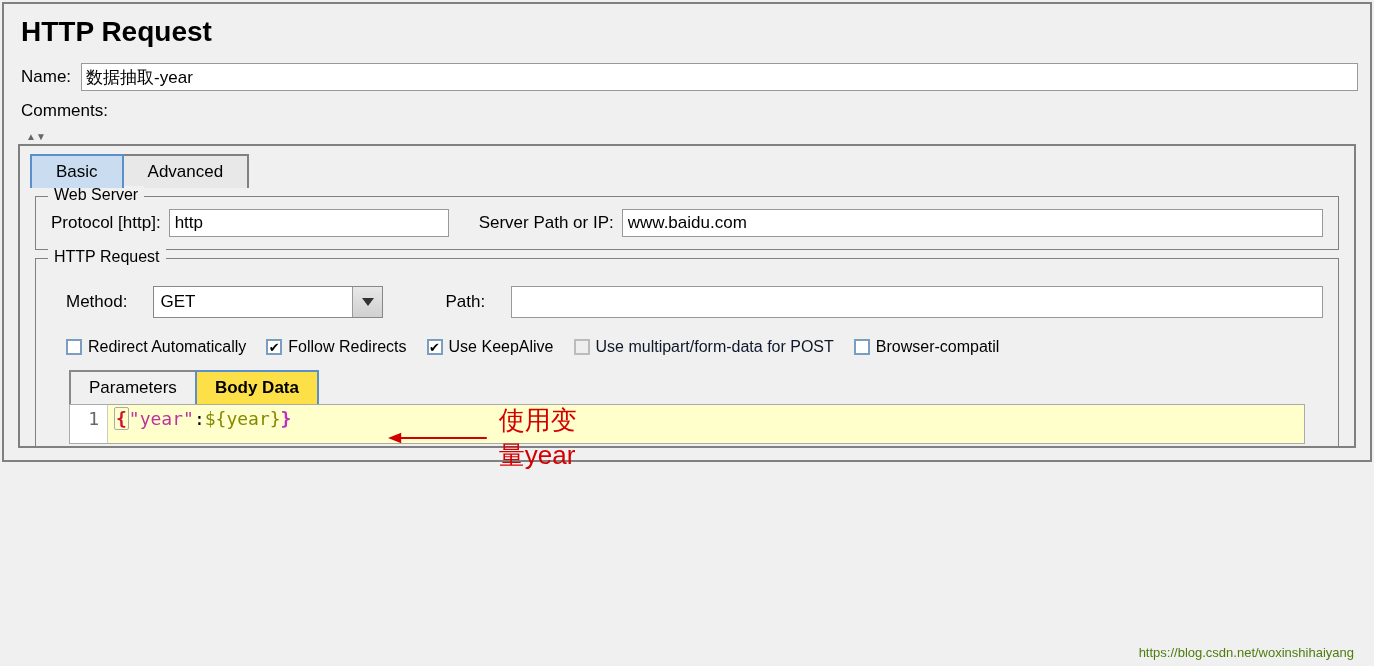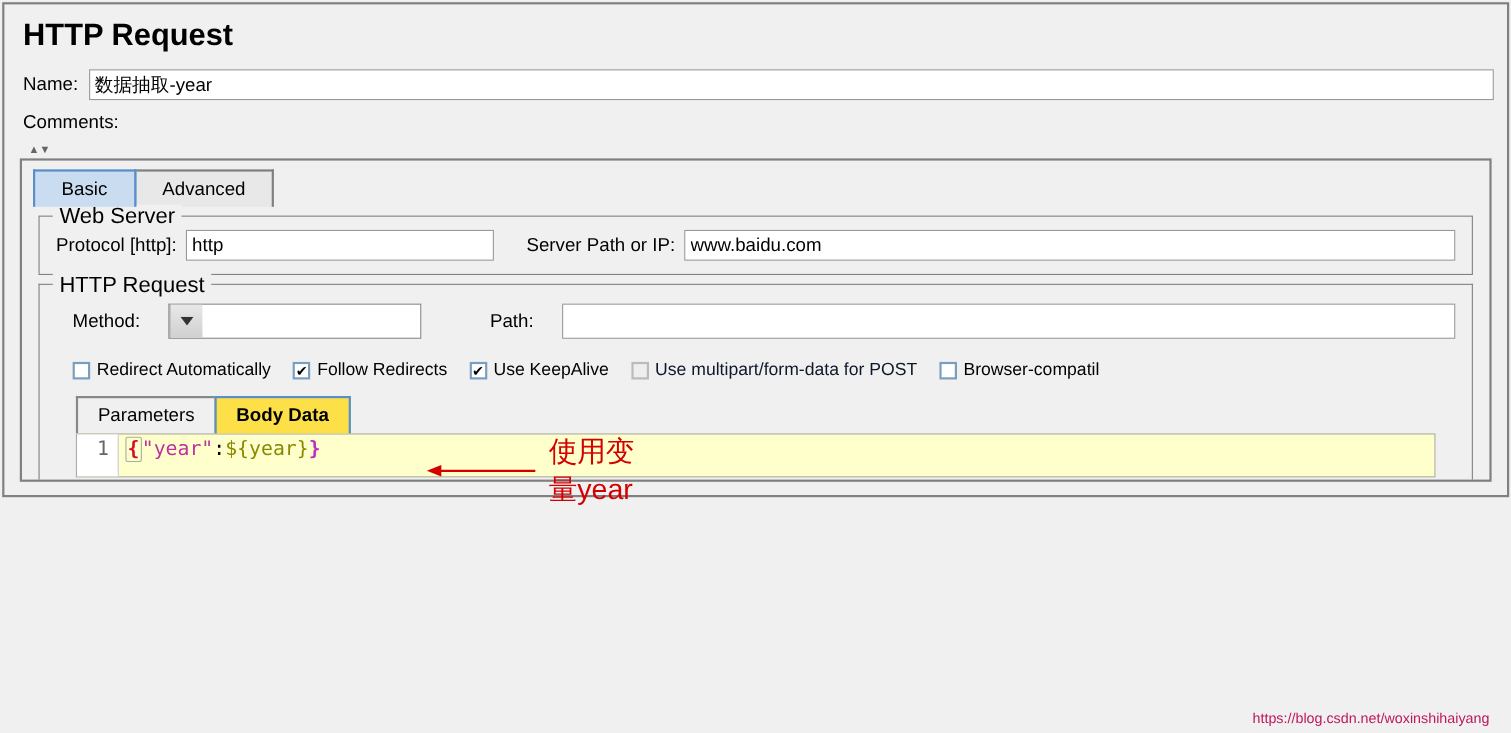--- a/index.html
+++ b/index.html
@@ -95,21 +95,21 @@
       margin: 8px 15px 0 15px;
       padding: 12px 15px;
       position: relative;
     }
     .fieldset-legend {
       position: absolute;
       top: -11px;
       left: 12px;
       background: #f0f0f0;
       padding: 0 6px;
-      font-size: 20px;
+      font-size: 16px;
       color: #000;
     }
     .server-row {
       display: flex;
       align-items: center;
       gap: 8px;
     }
     .server-label {
       font-size: 17px;
       color: #000;
@@ -120,21 +120,21 @@
       padding: 3px 5px;
       font-size: 17px;
       height: 28px;
     }
     .protocol-input { width: 280px; }
     .servername-input { flex: 1; }
     .method-row {
       display: flex;
       align-items: center;
       gap: 26px;
-      margin-top: 5px;
+      margin-top: 15px;
       padding-left: 15px;
     }
     .select-wrap {
       display: flex;
       align-items: center;
       border: 1px solid #888;
       background: #fff;
       height: 32px;
       width: 230px;
     }
@@ -249,21 +249,21 @@
     .annotation-text {
       color: #d40000;
       font-size: 26px;
       font-weight: normal;
       font-family: Arial, "Microsoft YaHei", sans-serif;
     }
     .watermark {
       position: absolute;
       bottom: 6px;
       right: 20px;
-      color: #be185d;
+      color: #4d7c0f;
       font-size: 13px;
     }
   </style>
 </head>
 <body>
 
 <div class="panel">
   <div class="main-title">HTTP Request</div>
 
   <div class="name-row">
@@ -293,20 +293,21 @@
         <span class="server-label">Server Path or IP:</span>
         <input type="text" class="text-input servername-input" value="www.baidu.com" style="">
       </div>
     </div>
 
     <div class="fieldset" style="padding-bottom:2px;border-bottom:none;">
       <div class="fieldset-legend">HTTP Request</div>
       <div class="method-row">
         <span class="server-label">Method:</span>
         <div class="select-wrap">
+          <div class="select-value">GET</div>
           <div class="select-arrow">
             <svg viewBox="0 0 12 8">
                 <polygon points="0,0 12,0 6,8" fill="#333"></polygon>
               </svg>
           </div>
         </div>
         <span style="width:10px"></span>
         <span class="server-label">Path:</span>
         <input type="text" class="text-input path-input" value="" style="">
       </div>

